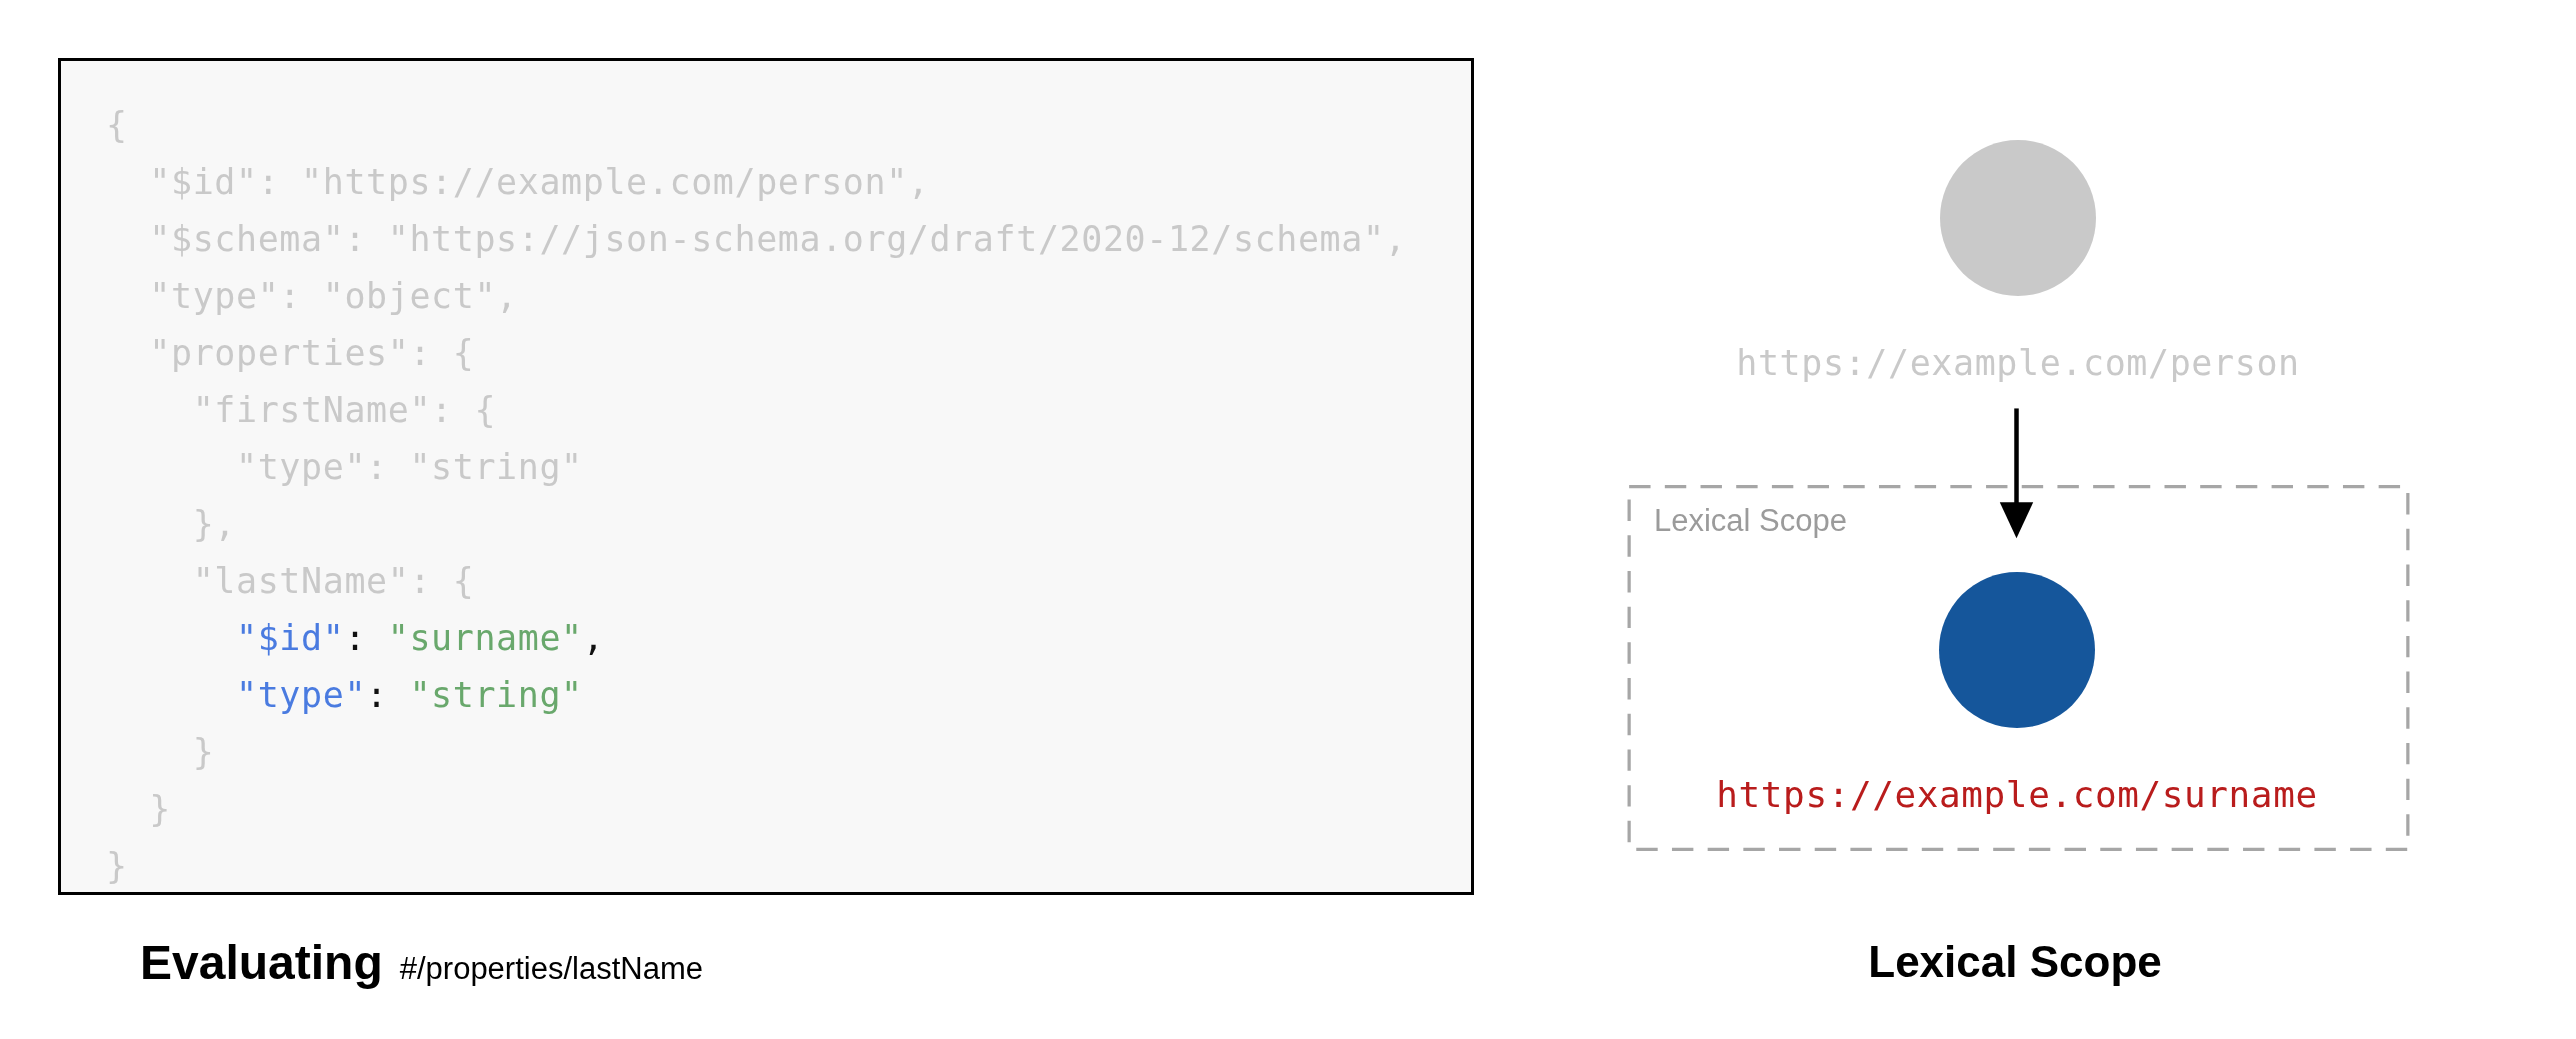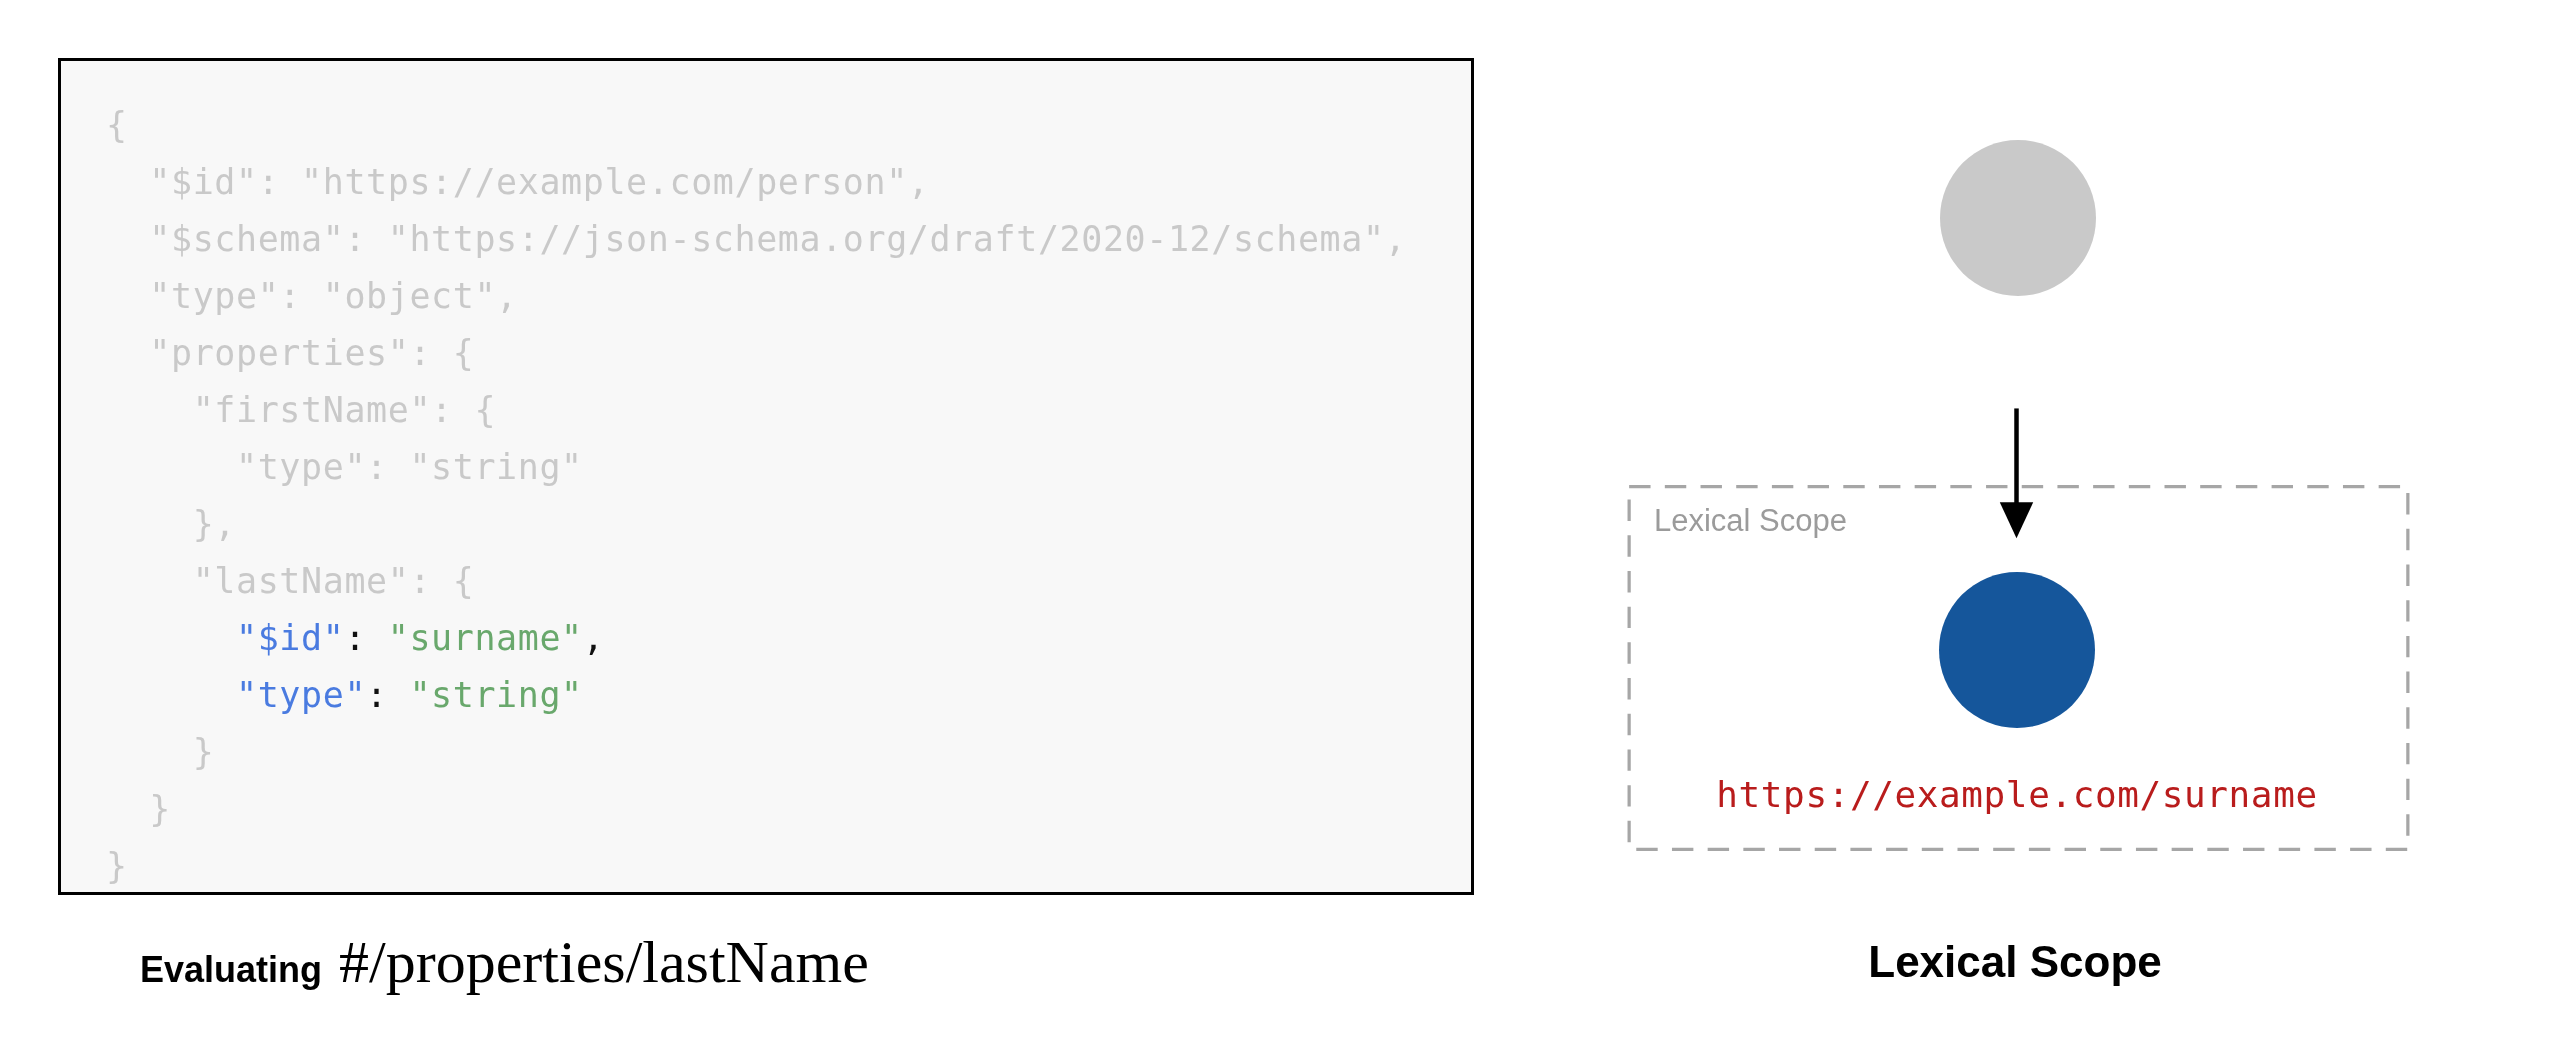--- a/index.html
+++ b/index.html
@@ -19,22 +19,22 @@
     font-size:35px;line-height:57px;letter-spacing:0.6px;
     white-space:pre;
   }
   .code-line{height:57px;}
 
   
   .caption-left{
     position:absolute;left:140px;top:935px;line-height:55px;white-space:nowrap;
     color:#000000;
   }
-  .cap-bold{font-family:"Liberation Sans",sans-serif;font-weight:bold;font-size:36px;margin-right:17px;}
-  .cap-mono{font-family:Liberation Serif, serif;font-size:60px;font-weight:400;}
+  .cap-bold{font-family:"Liberation Sans",sans-serif;font-weight:bold;font-size:48px;margin-right:17px;}
+  .cap-mono{font-family:Liberation Sans, sans-serif;font-size:31px;font-weight:400;}
   .caption-right{
     position:absolute;left:1658px;top:937px;width:714px;text-align:center;
     font-family:"Liberation Sans",sans-serif;font-weight:bold;font-size:44px;color:#000000;
     white-space:nowrap;
   }
 
   
   .circle{position:absolute;width:156px;height:156px;border-radius:50%;}
   .circle.gray{left:1940px;top:140px;}
   .circle.blue{left:1939px;top:572px;}
@@ -59,20 +59,21 @@
 <div class="stage">
 
   <pre class="code-panel" id="code-panel"><div class="code-line"><span style="color: rgb(201, 201, 201);">{</span></div><div class="code-line"><span style="color: rgb(201, 201, 201);">  "$id": "https://example.com/person",</span></div><div class="code-line"><span style="color: rgb(201, 201, 201);">  "$schema": "https://json-schema.org/draft/2020-12/schema",</span></div><div class="code-line"><span style="color: rgb(201, 201, 201);">  "type": "object",</span></div><div class="code-line"><span style="color: rgb(201, 201, 201);">  "properties": {</span></div><div class="code-line"><span style="color: rgb(201, 201, 201);">    "firstName": {</span></div><div class="code-line"><span style="color: rgb(201, 201, 201);">      "type": "string"</span></div><div class="code-line"><span style="color: rgb(201, 201, 201);">    },</span></div><div class="code-line"><span style="color: rgb(201, 201, 201);">    "lastName": {</span></div><div class="code-line"><span style="color: rgb(201, 201, 201);">      </span><span style="color: rgb(74, 123, 224);">"$id"</span><span style="color: rgb(17, 17, 17);">:</span><span style="color: rgb(201, 201, 201);"> </span><span style="color: rgb(105, 168, 108);">"surname"</span><span style="color: rgb(17, 17, 17);">,</span></div><div class="code-line"><span style="color: rgb(201, 201, 201);">      </span><span style="color: rgb(74, 123, 224);">"type"</span><span style="color: rgb(17, 17, 17);">:</span><span style="color: rgb(201, 201, 201);"> </span><span style="color: rgb(105, 168, 108);">"string"</span></div><div class="code-line"><span style="color: rgb(201, 201, 201);">    }</span></div><div class="code-line"><span style="color: rgb(201, 201, 201);">  }</span></div><div class="code-line"><span style="color: rgb(201, 201, 201);">}</span></div></pre>
 
   <div class="caption-left">
     <span class="cap-bold" style="color: rgb(0, 0, 0);">Evaluating</span><span class="cap-mono" style="color: rgb(0, 0, 0);">#/properties/lastName</span>
   </div>
 
   <div class="circle gray" style="background-color: rgb(201, 201, 201);"></div>
 
+  <div class="uri person" style="color: rgb(201, 201, 201);">https://example.com/person</div>
 
   <svg class="arrow-svg" width="45" height="138" viewBox="0 0 70 212">
     <line x1="35" y1="4" x2="35" y2="158" stroke-width="7" stroke="#000000"></line>
     <polygon points="9,150 61,150 35,206" fill="#000000"></polygon>
   </svg>
 
   <svg class="scope-box-svg" width="783" height="366" viewBox="0 0 1205 564">
     <rect x="2.5" y="2.5" width="1200" height="559" fill="none" stroke-width="5" stroke-dasharray="33 22" stroke="#A6A6A6"></rect>
   </svg>
 

